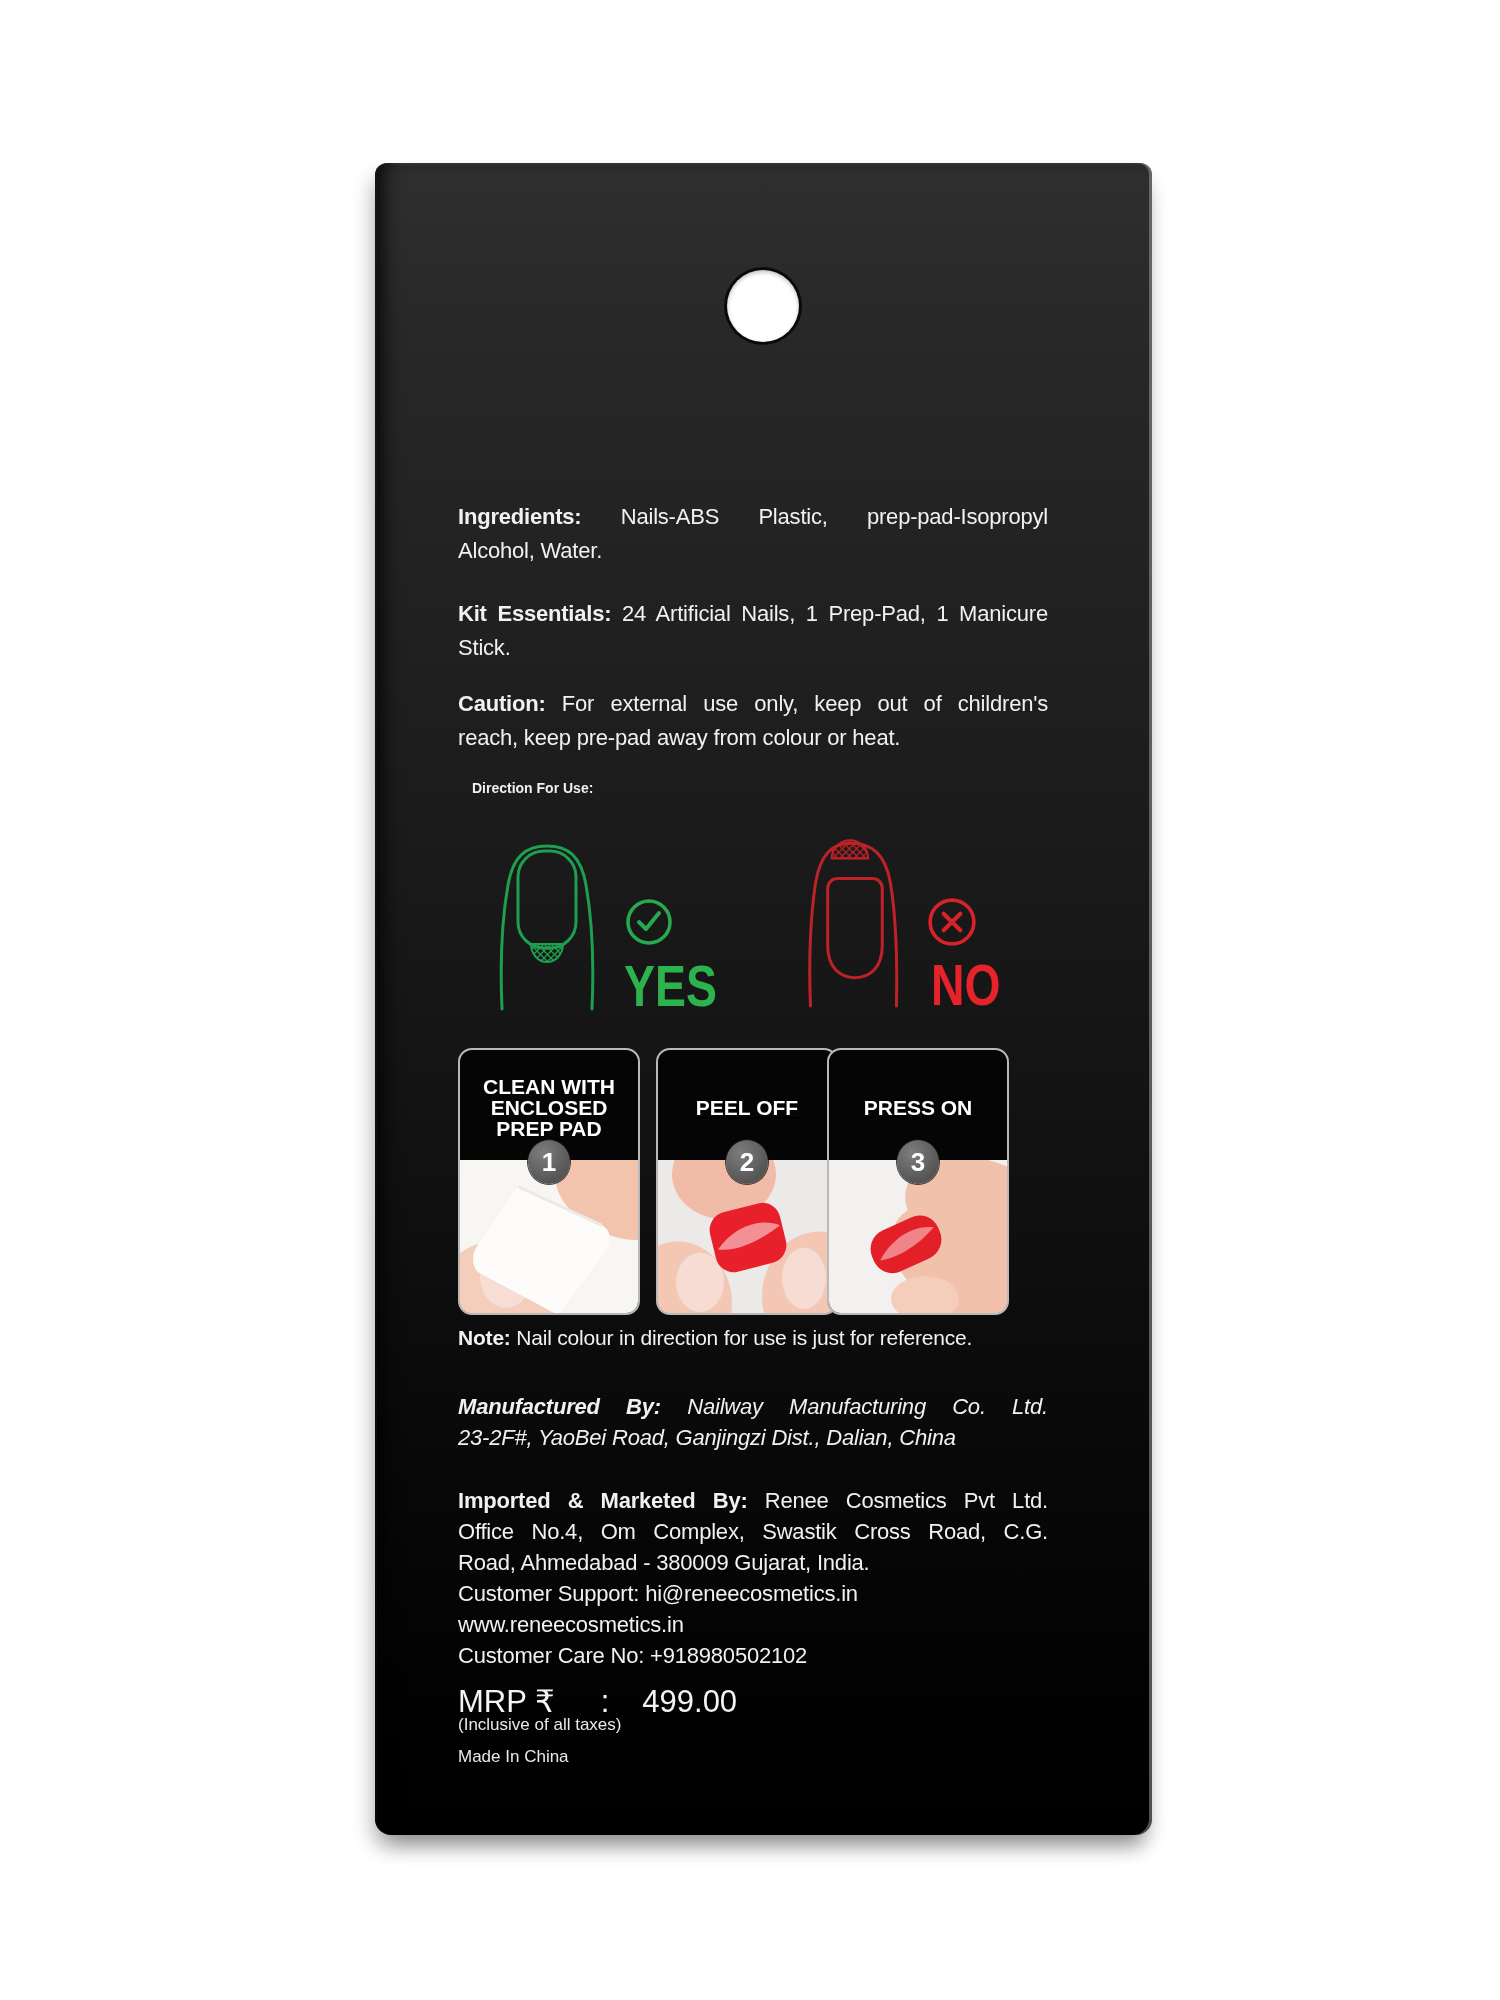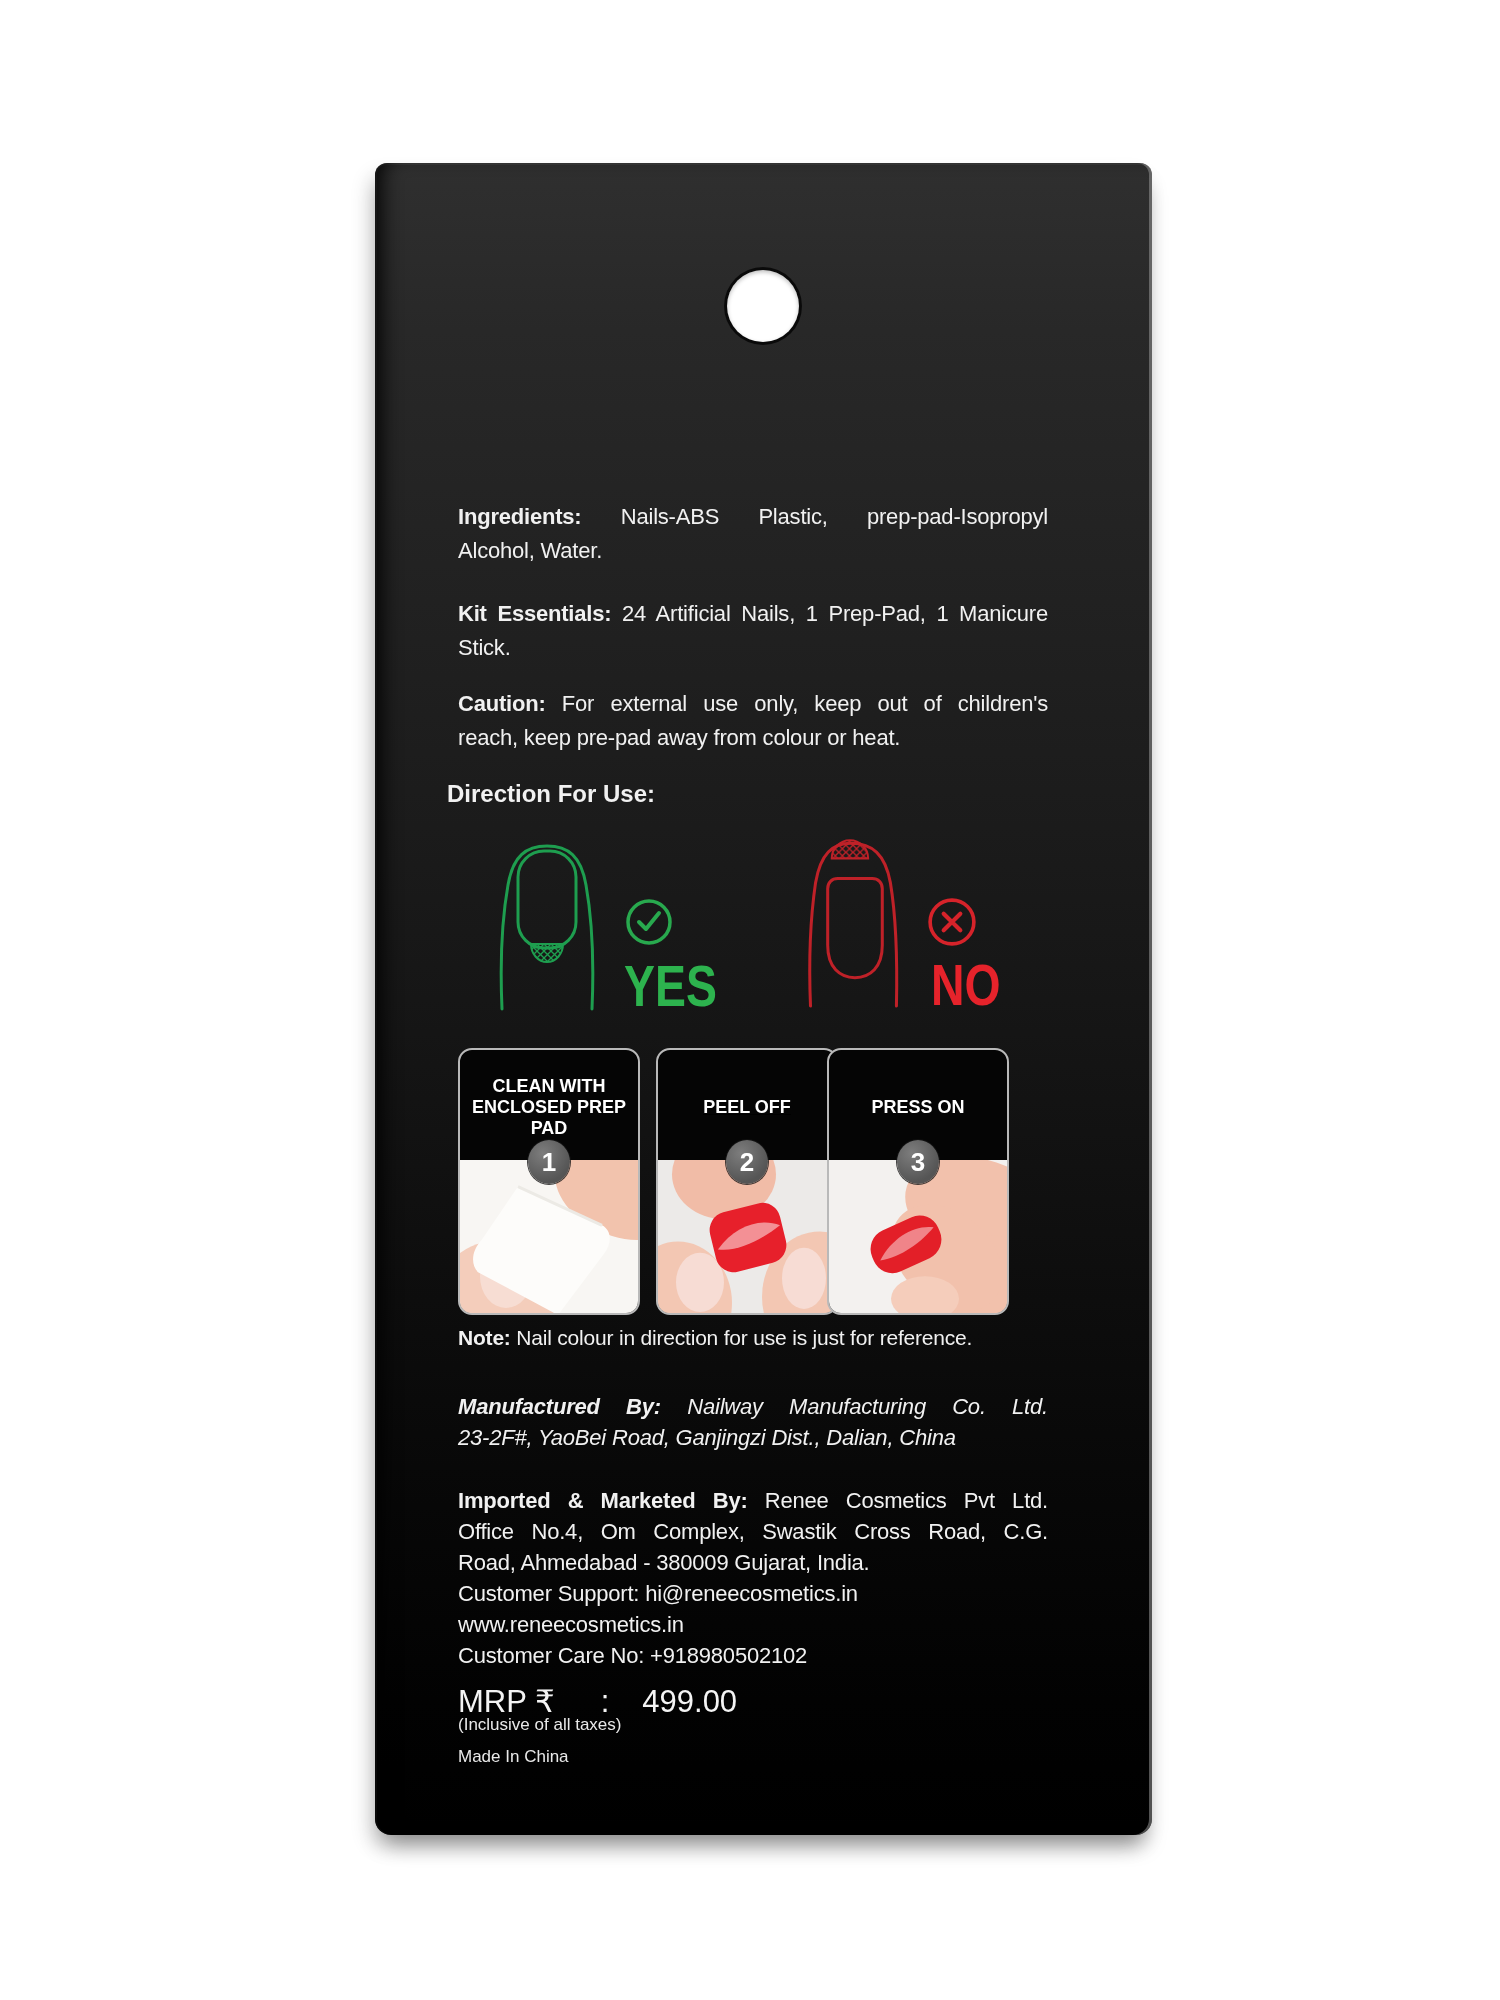--- a/index.html
+++ b/index.html
@@ -13,27 +13,27 @@
         box-shadow:inset 16px 0 20px -10px rgba(0,0,0,.95), inset 2px 0 0 rgba(255,255,255,.10),
                    inset -3px 0 0 rgba(150,150,150,.55), inset 0 2px 0 rgba(255,255,255,.06);}
   .hole{position:absolute;left:50%;top:107px;width:72px;height:72px;margin-left:-37px;border-radius:50%;
         background:#ffffff;box-shadow:0 0 0 3px rgba(0,0,0,.75), inset 0 2px 4px rgba(0,0,0,.25);}
   .txt{color:#f1f1f1;font-size:22px;letter-spacing:-0.2px;}
   .para{position:absolute;left:83px;width:590px;line-height:34px;}
   .addr{position:absolute;left:83px;width:590px;line-height:31px;}
   .jl{white-space:nowrap;text-align:justify;text-align-last:justify;}
   .jl-last{white-space:nowrap;text-align:left;text-align-last:left;}
   .b{font-weight:bold;}
-  .heading{position:absolute;left:72px;font-weight:bold;color:#f1f1f1;font-size:24px;}
+  .heading{position:absolute;left:97px;font-weight:bold;color:#f1f1f1;font-size:14px;}
   .yes-word{font-weight:bold;font-size:58px;line-height:1;color:#2db34e;transform:scaleX(.80);transform-origin:left top;}
   .no-word{font-weight:bold;font-size:58px;line-height:1;color:#e6232b;transform:scaleX(.80);transform-origin:left top;}
   .stepbox{position:absolute;top:885px;width:182px;height:267px;border:2px solid #b9b9b9;border-radius:14px;
            background:#050505;box-sizing:border-box;overflow:hidden;}
   .stephead{height:110px;display:flex;align-items:center;justify-content:center;text-align:center;
-            color:#ffffff;font-weight:bold;font-size:18px;line-height:21px;padding:4px 8px 0 8px;box-sizing:border-box;}
+            color:#ffffff;font-weight:bold;font-size:21px;line-height:21px;padding:4px 8px 0 8px;box-sizing:border-box;}
   .stepphoto{position:absolute;left:0;right:0;top:110px;bottom:0;}
   .stepphoto svg{width:100%;height:100%;display:block;}
   .stepnum{position:absolute;left:50%;top:90px;width:42px;height:44px;margin-left:-21px;border-radius:50%;
            background:radial-gradient(circle at 35% 30%, #7d7d7d, #555555 70%);
            color:#ffffff;font-weight:bold;font-size:26px;display:flex;align-items:center;justify-content:center;
            box-shadow:0 0 0 1px rgba(20,20,20,.8);}
   .note-line{position:absolute;left:83px;top:1163px;color:#f1f1f1;font-size:21px;letter-spacing:-0.2px;}
   .mrp-row{position:absolute;left:83px;top:1520px;color:#f4f4f4;font-size:31px;letter-spacing:0;}
   .mrp-colon{margin-left:46px;}
   .mrp-value{margin-left:33px;}

